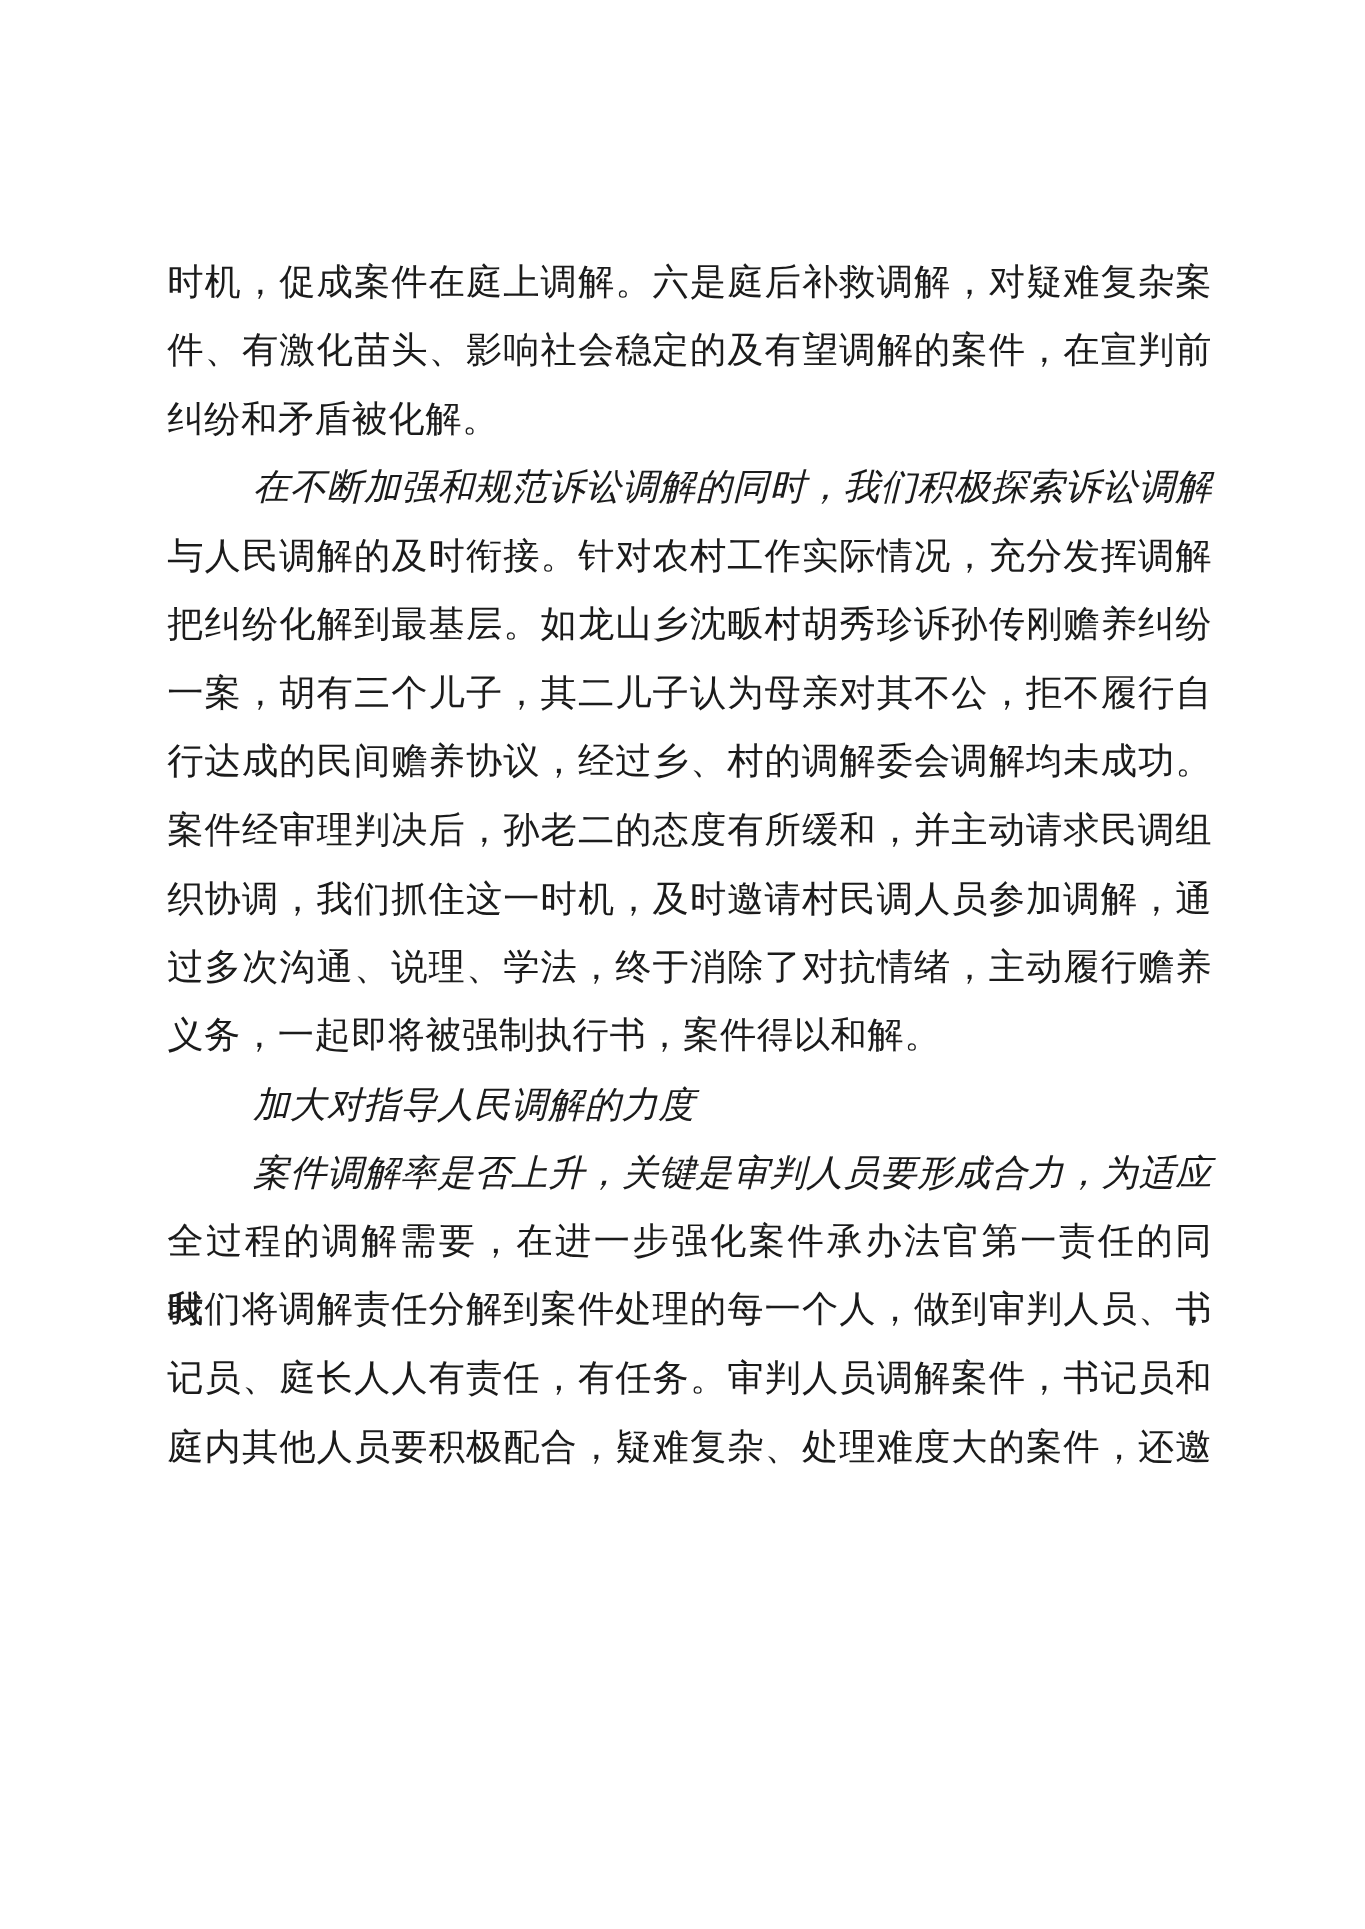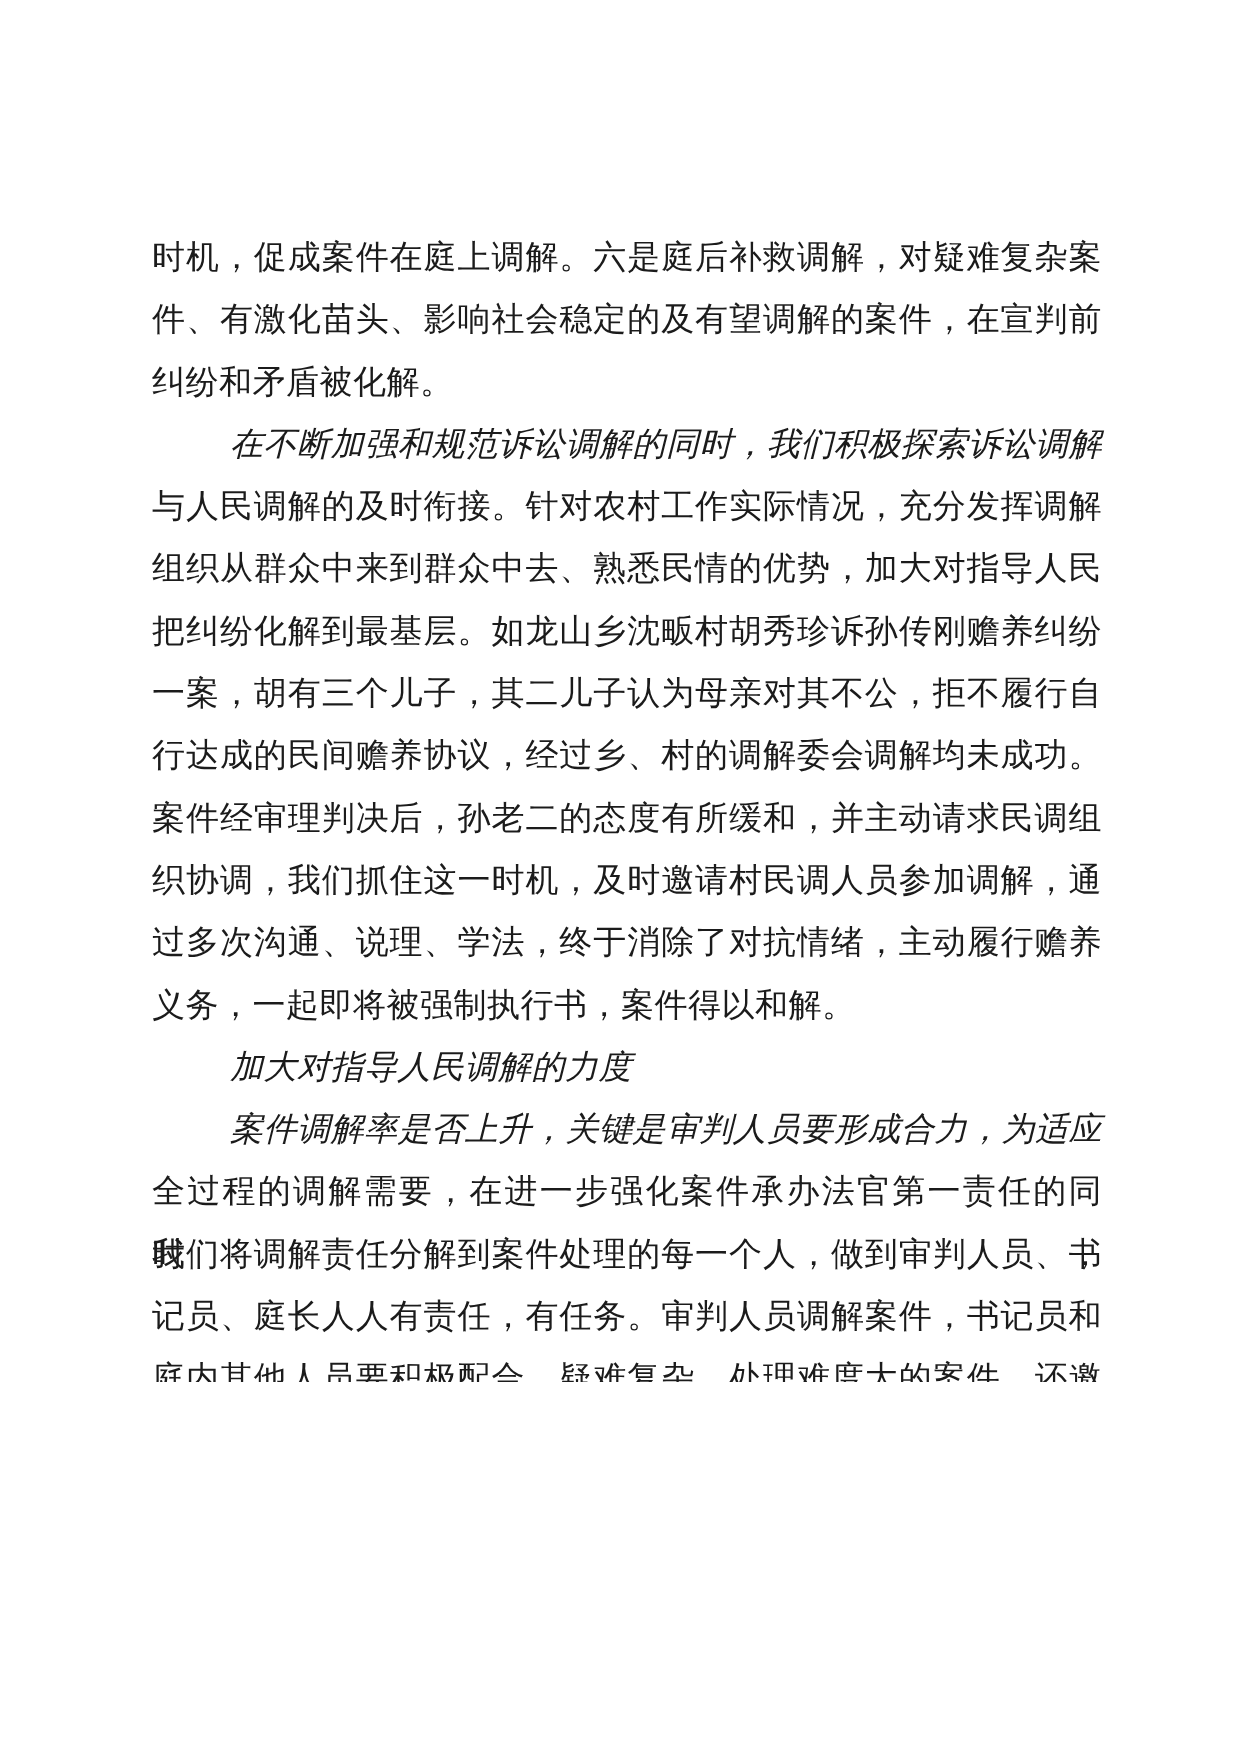--- a/index.html
+++ b/index.html
@@ -59,21 +59,20 @@
 </head>
 <body>
 
 <div class="page">
   <div class="content">
     <div class="tline full">时机，促成案件在庭上调解。六是庭后补救调解，对疑难复杂案</div>
     <div class="tline full">件、有激化苗头、影响社会稳定的及有望调解的案件，在宣判前</div>
     <div class="tline short">纠纷和矛盾被化解。</div>
     <div class="tline full indent">在不断加强和规范诉讼调解的同时，我们积极探索诉讼调解</div>
     <div class="tline full">与人民调解的及时衔接。针对农村工作实际情况，充分发挥调解</div>
-    <div class="tline full">组织从群众中来到群众中去、熟悉民情的优势，加大对指导人民</div>
     <div class="tline full">把纠纷化解到最基层。如龙山乡沈畈村胡秀珍诉孙传刚赡养纠纷</div>
     <div class="tline full">一案，胡有三个儿子，其二儿子认为母亲对其不公，拒不履行自</div>
     <div class="tline full">行达成的民间赡养协议，经过乡、村的调解委会调解均未成功。</div>
     <div class="tline full">案件经审理判决后，孙老二的态度有所缓和，并主动请求民调组</div>
     <div class="tline full">织协调，我们抓住这一时机，及时邀请村民调人员参加调解，通</div>
     <div class="tline full">过多次沟通、说理、学法，终于消除了对抗情绪，主动履行赡养</div>
     <div class="tline short">义务，一起即将被强制执行书，案件得以和解。</div>
     <div class="tline short indent">加大对指导人民调解的力度</div>
     <div class="tline full indent">案件调解率是否上升，关键是审判人员要形成合力，为适应</div>
     <div class="tline full">全过程的调解需要，在进一步强化案件承办法官第一责任的同时，</div>

